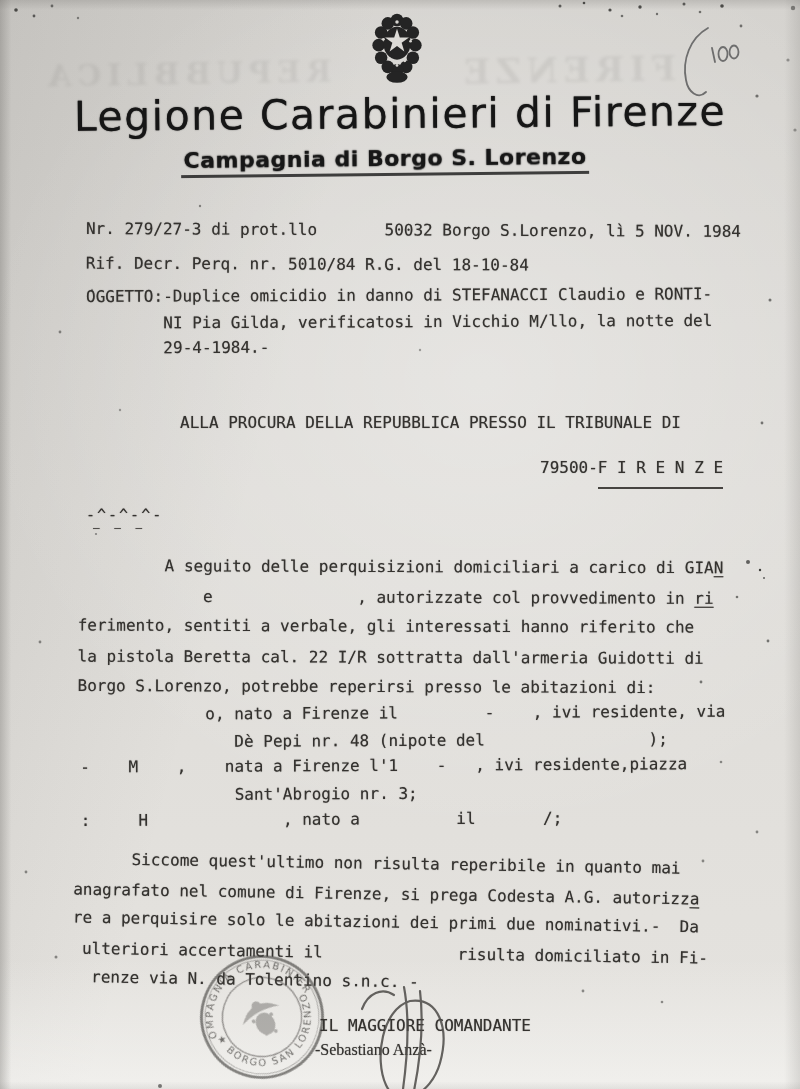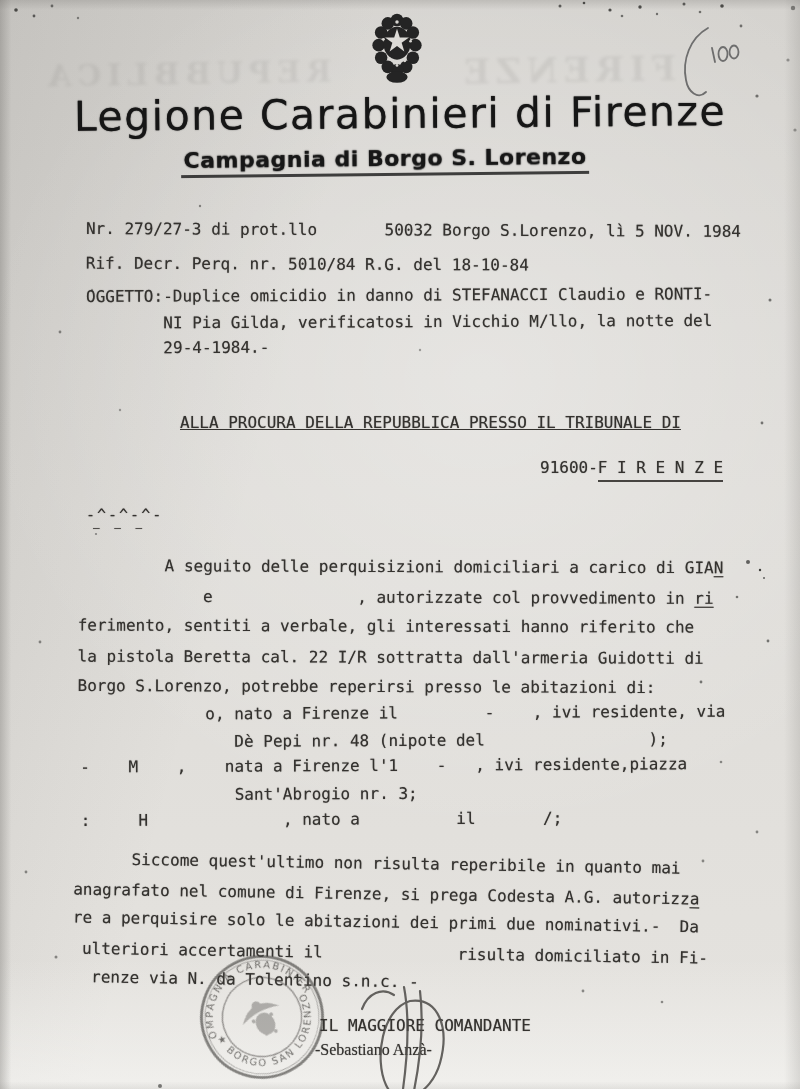--- a/index.html
+++ b/index.html
@@ -48,23 +48,23 @@
   .unit-stamp{
     display:inline-block;
     font-family:"DejaVu Sans","Liberation Sans",sans-serif;
     font-weight:bold;font-size:22px;color:#171717;letter-spacing:.5px;
     border-bottom:3.5px solid rgba(23,23,23,.8);
     padding:0 2px 2px;
     text-shadow:0 0 1.5px rgba(0,0,0,.9);
   }
   .protocol{left:86px;top:212px;transform:rotate(.25deg);transform-origin:left top;}
   .subject{left:86px;top:284px;transform:rotate(-.25deg);transform-origin:left top;}
-  .addr{left:180px;top:413px;text-decoration:underline;}
+  .addr{left:180px;top:413px;}
   .addr2{left:540px;top:458px;}
-  .city{border-bottom:2px solid rgba(52,50,47,.9);padding-bottom:3px;}
+  .city{border-bottom:2px solid rgba(52,50,47,.9);padding-bottom:10px;}
   .sep{left:86px;top:508px;font-size:15px;}
   .sep .r1{line-height:15px;letter-spacing:2px;}
   .sep .r2{line-height:9px;margin-left:7px;letter-spacing:4px;font-size:11px;}
   .para1{left:78px;top:551px;transform:rotate(.2deg);transform-origin:left top;}
   .list{left:80px;top:702px;transform:rotate(-.3deg);transform-origin:left top;}
   .para2{left:74px;top:844px;transform:rotate(.9deg);transform-origin:left top;}
   .sig-title{left:300px;top:1016px;margin-left:19px;}
   .sig-name{left:315px;top:1041px;font-family:Liberation Serif, serif;}
   .emblem{position:absolute;left:368px;top:9px;filter:blur(.3px);}
   .hw-note{position:absolute;left:668px;top:22px;}
@@ -138,21 +138,21 @@
       <div class="tl"><span>Rif. Decr. Perq. nr. 5010/84 R.G. del 18-10-84</span></div>
     </div>
   <div class="typew subject">
       <div class="tl"><span>OGGETTO:-Duplice omicidio in danno di STEFANACCI Claudio e RONTI-</span></div>
       <div class="tl"><span>        NI Pia Gilda, verificatosi in Vicchio M/llo, la notte del</span></div>
       <div class="tl"><span>        29-4-1984.-</span></div>
     </div>
 
   <div class="typew addr">ALLA PROCURA DELLA REPUBBLICA PRESSO IL TRIBUNALE DI</div>
   <div class="typew addr2">
-    <span>91600-</span><span class="city">F I R E N Z E</span>
+    <span>79500-</span><span class="city">F I R E N Z E</span>
   </div>
 
   <div class="typew sep">
     <div class="r1">-^-^-^-</div>
     <div class="r2">— — —</div>
   </div>
 
   <div class="typew para1">
       <div class="tl"><span>         A seguito delle perquisizioni domiciliari a carico di GIA</span><span class="u">N</span></div>
       <div class="tl"><span>             e               , autorizzate col provvedimento in </span><span class="u">ri</span></div>

